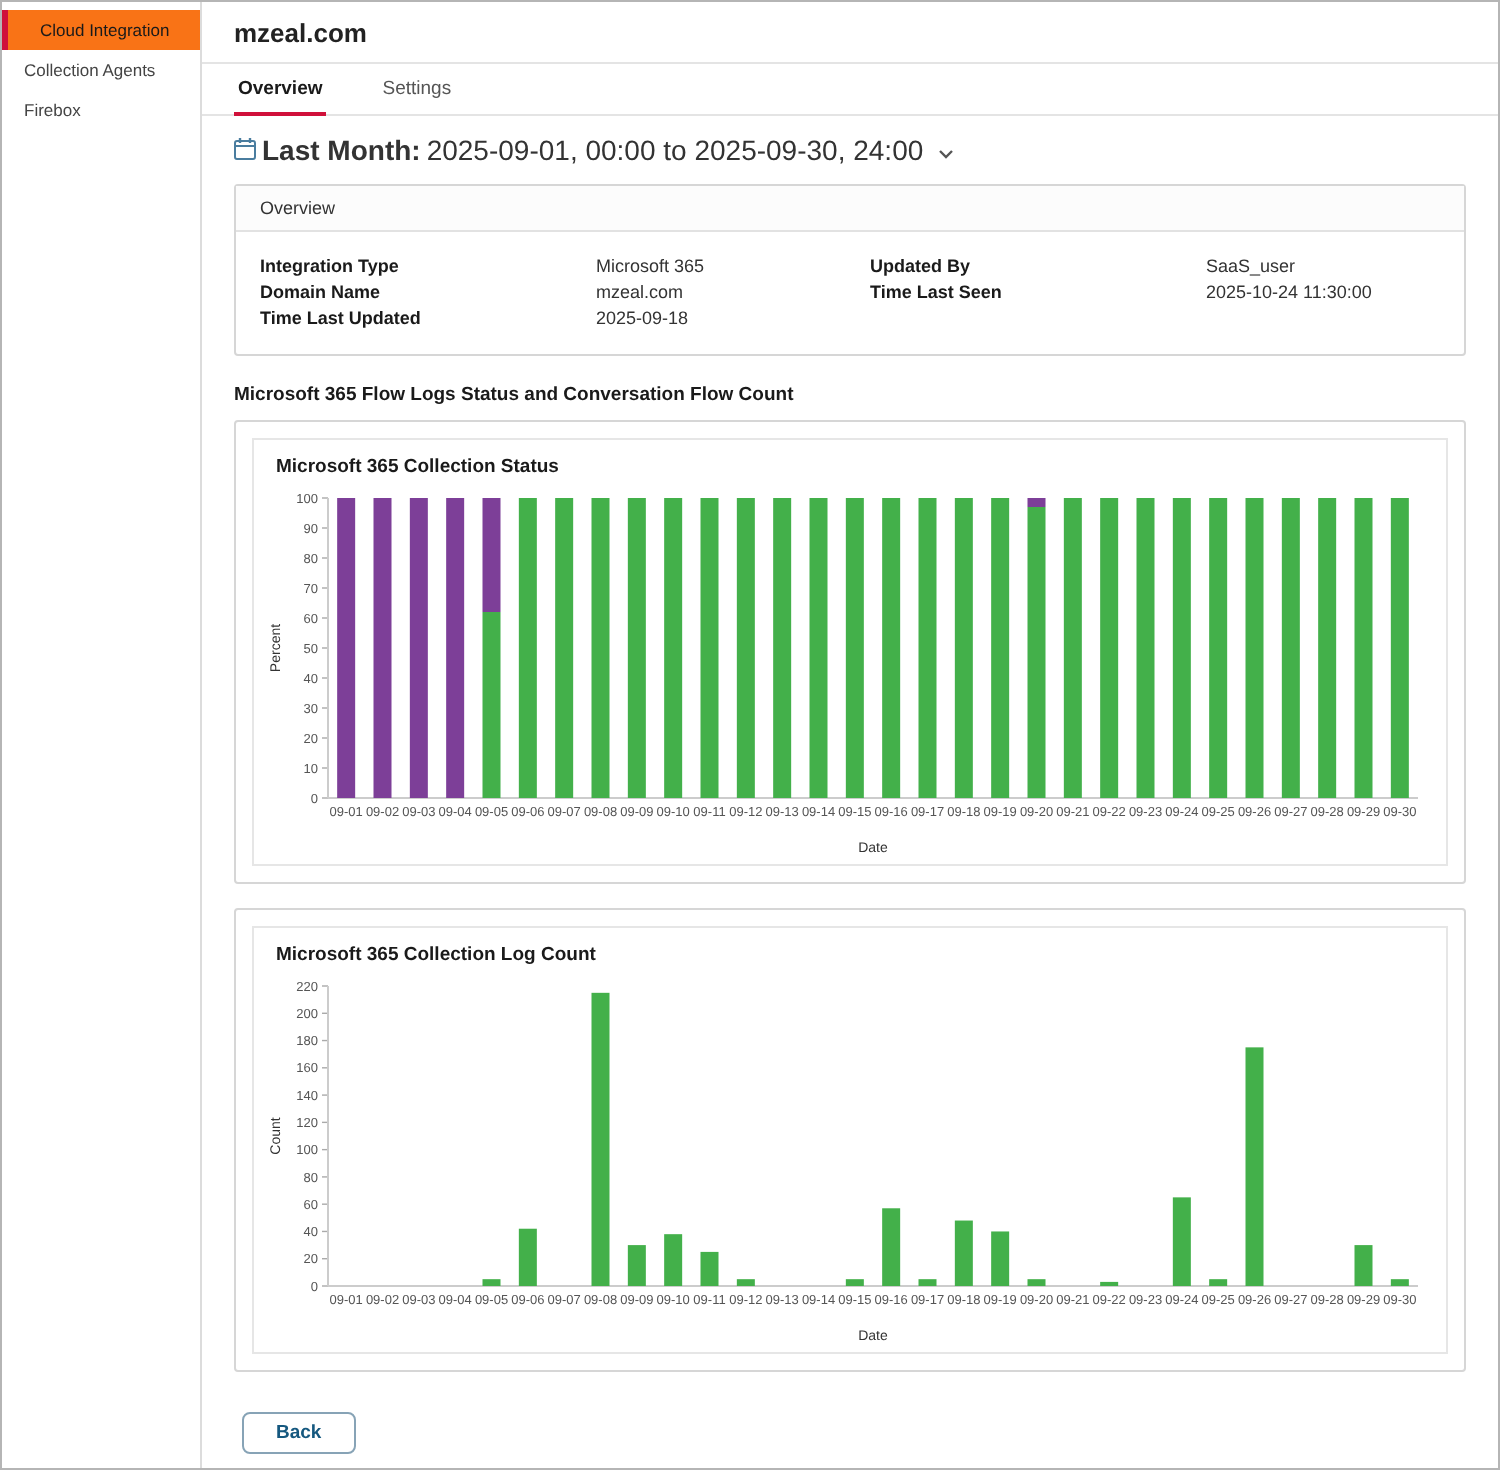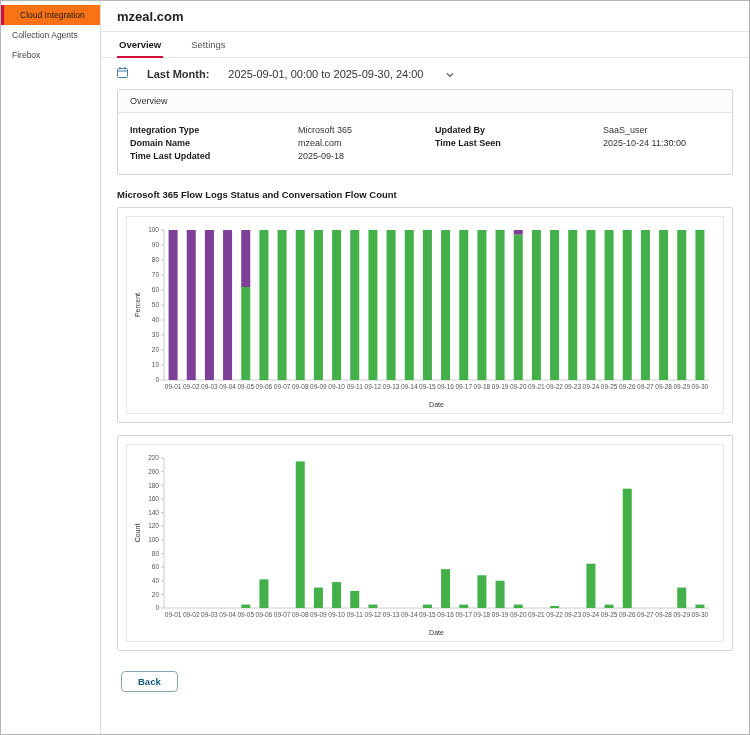--- a/index.html
+++ b/index.html
@@ -24,21 +24,21 @@
   .nav-item.active { background: #f97316; border-left: 3px solid #d0103a; color: #1a1a1a; padding-left: 16px; }
 
   
   .main { flex: 1; overflow: hidden; }
   .page-header { padding: 8px 16px 7px; font-size: 13px; font-weight: 600; color: #222;
     border-bottom: 1px solid #e4e4e4; }
   .tabs { display: flex; gap: 26px; padding: 0 16px; border-bottom: 1px solid #e4e4e4; }
   .tab { font-size: 9.5px; color: #555; padding: 7px 2px 6px; cursor: pointer; border-bottom: 2px solid transparent; margin-bottom: -1px; }
   .tab.active { color: #1a1a1a; font-weight: 700; border-bottom: 2px solid #d0103a; }
 
-  .date-row { display: flex; align-items: center; gap: 19px; padding: 9px 16px 7px; font-size: 11px; color: #333; cursor: pointer; }
+  .date-row { display: flex; align-items: center; gap: 3px; padding: 9px 16px 7px; font-size: 14px; color: #333; cursor: pointer; }
   .date-label { font-weight: 700; }
   .chev { margin-left: 4px; }
 
   .card { margin: 2px 16px 0; border: 1px solid #d6d6d6; border-radius: 2px; background: #fff; }
   .card-header { padding: 6px 12px; font-size: 9px; color: #333; border-bottom: 1px solid #e2e2e2; background: #fcfcfc; }
   .card-body { padding: 9px 12px 10px; display: grid; grid-template-columns: 1fr 1fr; column-gap: 20px; }
   .field { display: flex; font-size: 9px; margin: 3px 0; gap: 40px; }
   .field-label { width: 128px; font-weight: 700; color: #1a1a1a; flex-shrink: 0; }
   .field-value { color: #333; }
 
@@ -122,20 +122,21 @@
             <span class="field-value">2025-10-24 11:30:00</span>
           </div>
         </div>
       </div>
     </div>
 
     <div class="section-title">Microsoft 365 Flow Logs Status and Conversation Flow Count</div>
 
     <div class="chart-card">
       <div class="chart-panel">
+        <div class="chart-title">Microsoft 365 Collection Status</div>
         <svg class="chart" width="583" height="186">
             <line x1="29" y1="156" x2="32" y2="156" stroke="#aaa" stroke-width="0.7"></line>
             <text class="tick" x="27" y="158.3" text-anchor="end">0</text>
             <line x1="29" y1="141" x2="32" y2="141" stroke="#aaa" stroke-width="0.7"></line>
             <text class="tick" x="27" y="143.3" text-anchor="end">10</text>
             <line x1="29" y1="126" x2="32" y2="126" stroke="#aaa" stroke-width="0.7"></line>
             <text class="tick" x="27" y="128.3" text-anchor="end">20</text>
             <line x1="29" y1="111" x2="32" y2="111" stroke="#aaa" stroke-width="0.7"></line>
             <text class="tick" x="27" y="113.3" text-anchor="end">30</text>
             <line x1="29" y1="96" x2="32" y2="96" stroke="#aaa" stroke-width="0.7"></line>
@@ -217,20 +218,21 @@
             <text class="tick" x="567.9166666666667" y="165" text-anchor="middle">09-30</text>
             <rect x="563.42" y="6.00" width="9.00" height="150.00" fill="#43b04a"></rect>
             <text class="axis-label" x="304.5" y="183" text-anchor="middle">Date</text>
             <text class="axis-label" transform="translate(8,81) rotate(-90)" text-anchor="middle">Percent</text>
           </svg>
       </div>
     </div>
 
     <div class="chart-card">
       <div class="chart-panel">
+        <div class="chart-title">Microsoft 365 Collection Log Count</div>
         <svg class="chart" width="583" height="186">
             <line x1="29" y1="156" x2="32" y2="156" stroke="#aaa" stroke-width="0.7"></line>
             <text class="tick" x="27" y="158.3" text-anchor="end">0</text>
             <line x1="29" y1="142.36363636363637" x2="32" y2="142.36363636363637" stroke="#aaa" stroke-width="0.7"></line>
             <text class="tick" x="27" y="144.66363636363639" text-anchor="end">20</text>
             <line x1="29" y1="128.72727272727272" x2="32" y2="128.72727272727272" stroke="#aaa" stroke-width="0.7"></line>
             <text class="tick" x="27" y="131.02727272727273" text-anchor="end">40</text>
             <line x1="29" y1="115.0909090909091" x2="32" y2="115.0909090909091" stroke="#aaa" stroke-width="0.7"></line>
             <text class="tick" x="27" y="117.39090909090909" text-anchor="end">60</text>
             <line x1="29" y1="101.45454545454545" x2="32" y2="101.45454545454545" stroke="#aaa" stroke-width="0.7"></line>

